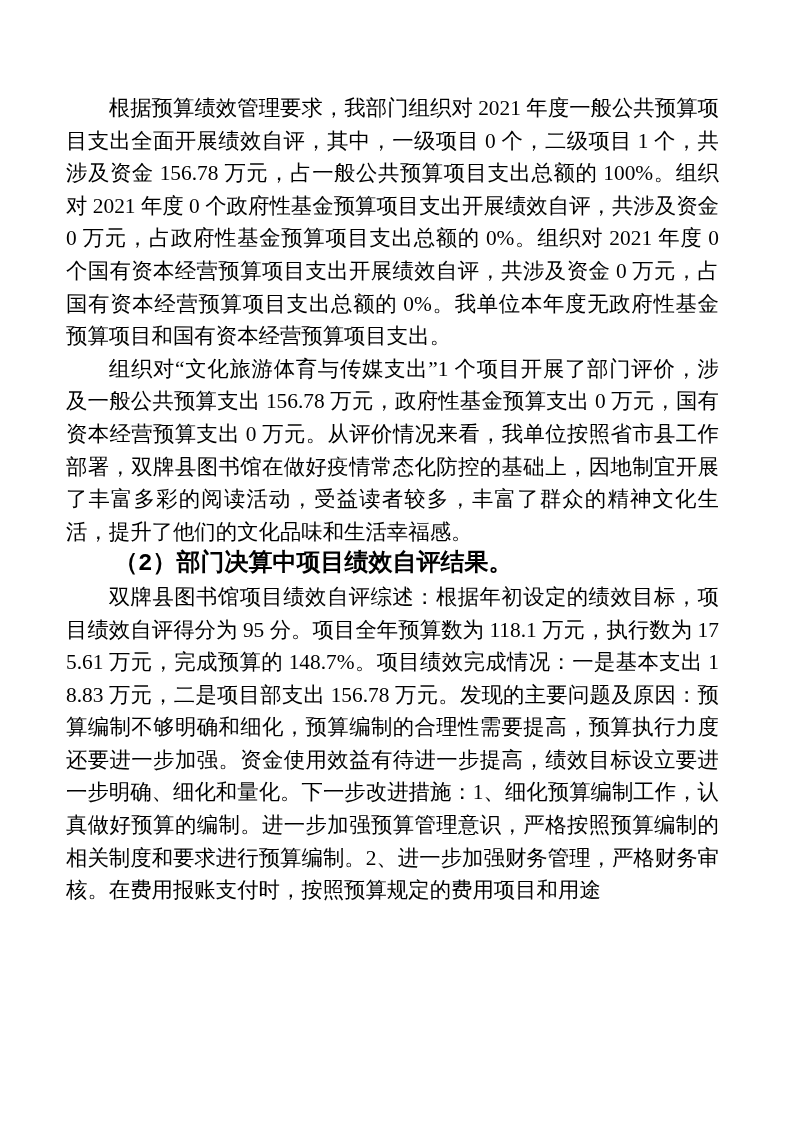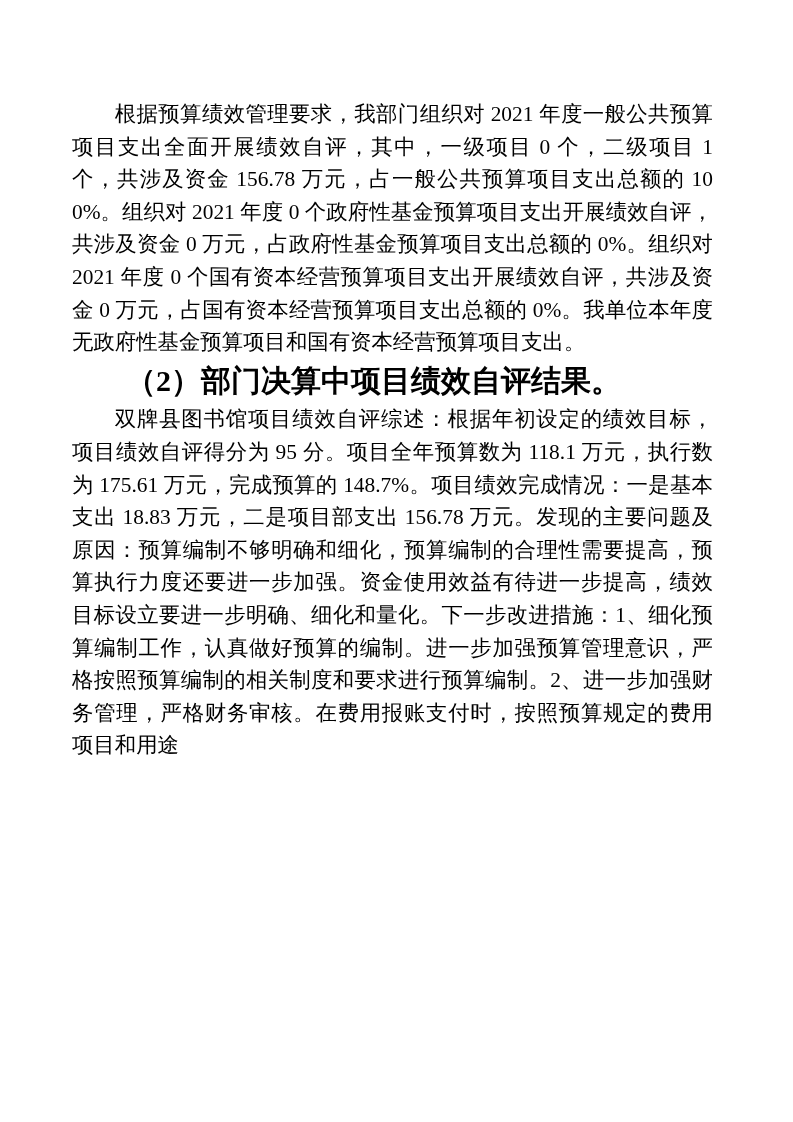--- a/index.html
+++ b/index.html
@@ -10,41 +10,42 @@
   .page {
     position: relative;
     width: 793px;
     height: 1122px;
     background: #ffffff;
     box-sizing: border-box;
     padding: 92px 74px 0 66px;
     overflow: hidden;
   }
   .body-para {
-    margin: 6px;
+    margin: 0;
     font-family: "Liberation Serif", "DejaVu Serif", serif;
     font-size: 21.4px;
     line-height: 32.6px;
     color: #000000;
     text-align: justify;
     text-justify: inter-ideograph;
     text-indent: 2em;
     word-break: break-all;
   }
   .section-heading {
     margin: 0;
-    font-family: Liberation Serif, serif;
-    font-size: 30px;
+    font-family: Liberation Mono, monospace;
+    font-size: 24px;
     line-height: 32.6px;
     font-weight: 700;
     color: #000000;
     text-indent: 2em;
     word-break: break-all;
   }
 </style>
 </head>
 <body>
 
 <div class="page">
   <p class="body-para">根据预算绩效管理要求，我部门组织对 2021 年度一般公共预算项目支出全面开展绩效自评，其中，一级项目 0 个，二级项目 1 个，共涉及资金 156.78 万元，占一般公共预算项目支出总额的 100%。组织对 2021 年度 0 个政府性基金预算项目支出开展绩效自评，共涉及资金 0 万元，占政府性基金预算项目支出总额的 0%。组织对 2021 年度 0 个国有资本经营预算项目支出开展绩效自评，共涉及资金 0 万元，占国有资本经营预算项目支出总额的 0%。我单位本年度无政府性基金预算项目和国有资本经营预算项目支出。</p>
+  <p class="body-para">组织对“文化旅游体育与传媒支出”1 个项目开展了部门评价，涉及一般公共预算支出 156.78 万元，政府性基金预算支出 0 万元，国有资本经营预算支出 0 万元。从评价情况来看，我单位按照省市县工作部署，双牌县图书馆在做好疫情常态化防控的基础上，因地制宜开展了丰富多彩的阅读活动，受益读者较多，丰富了群众的精神文化生活，提升了他们的文化品味和生活幸福感。</p>
   <h2 class="section-heading">（2）部门决算中项目绩效自评结果。</h2>
   <p class="body-para">双牌县图书馆项目绩效自评综述：根据年初设定的绩效目标，项目绩效自评得分为 95 分。项目全年预算数为 118.1 万元，执行数为 175.61 万元，完成预算的 148.7%。项目绩效完成情况：一是基本支出 18.83 万元，二是项目部支出 156.78 万元。发现的主要问题及原因：预算编制不够明确和细化，预算编制的合理性需要提高，预算执行力度还要进一步加强。资金使用效益有待进一步提高，绩效目标设立要进一步明确、细化和量化。下一步改进措施：1、细化预算编制工作，认真做好预算的编制。进一步加强预算管理意识，严格按照预算编制的相关制度和要求进行预算编制。2、进一步加强财务管理，严格财务审核。在费用报账支付时，按照预算规定的费用项目和用途</p>
 </div>
 
 </body></html>

